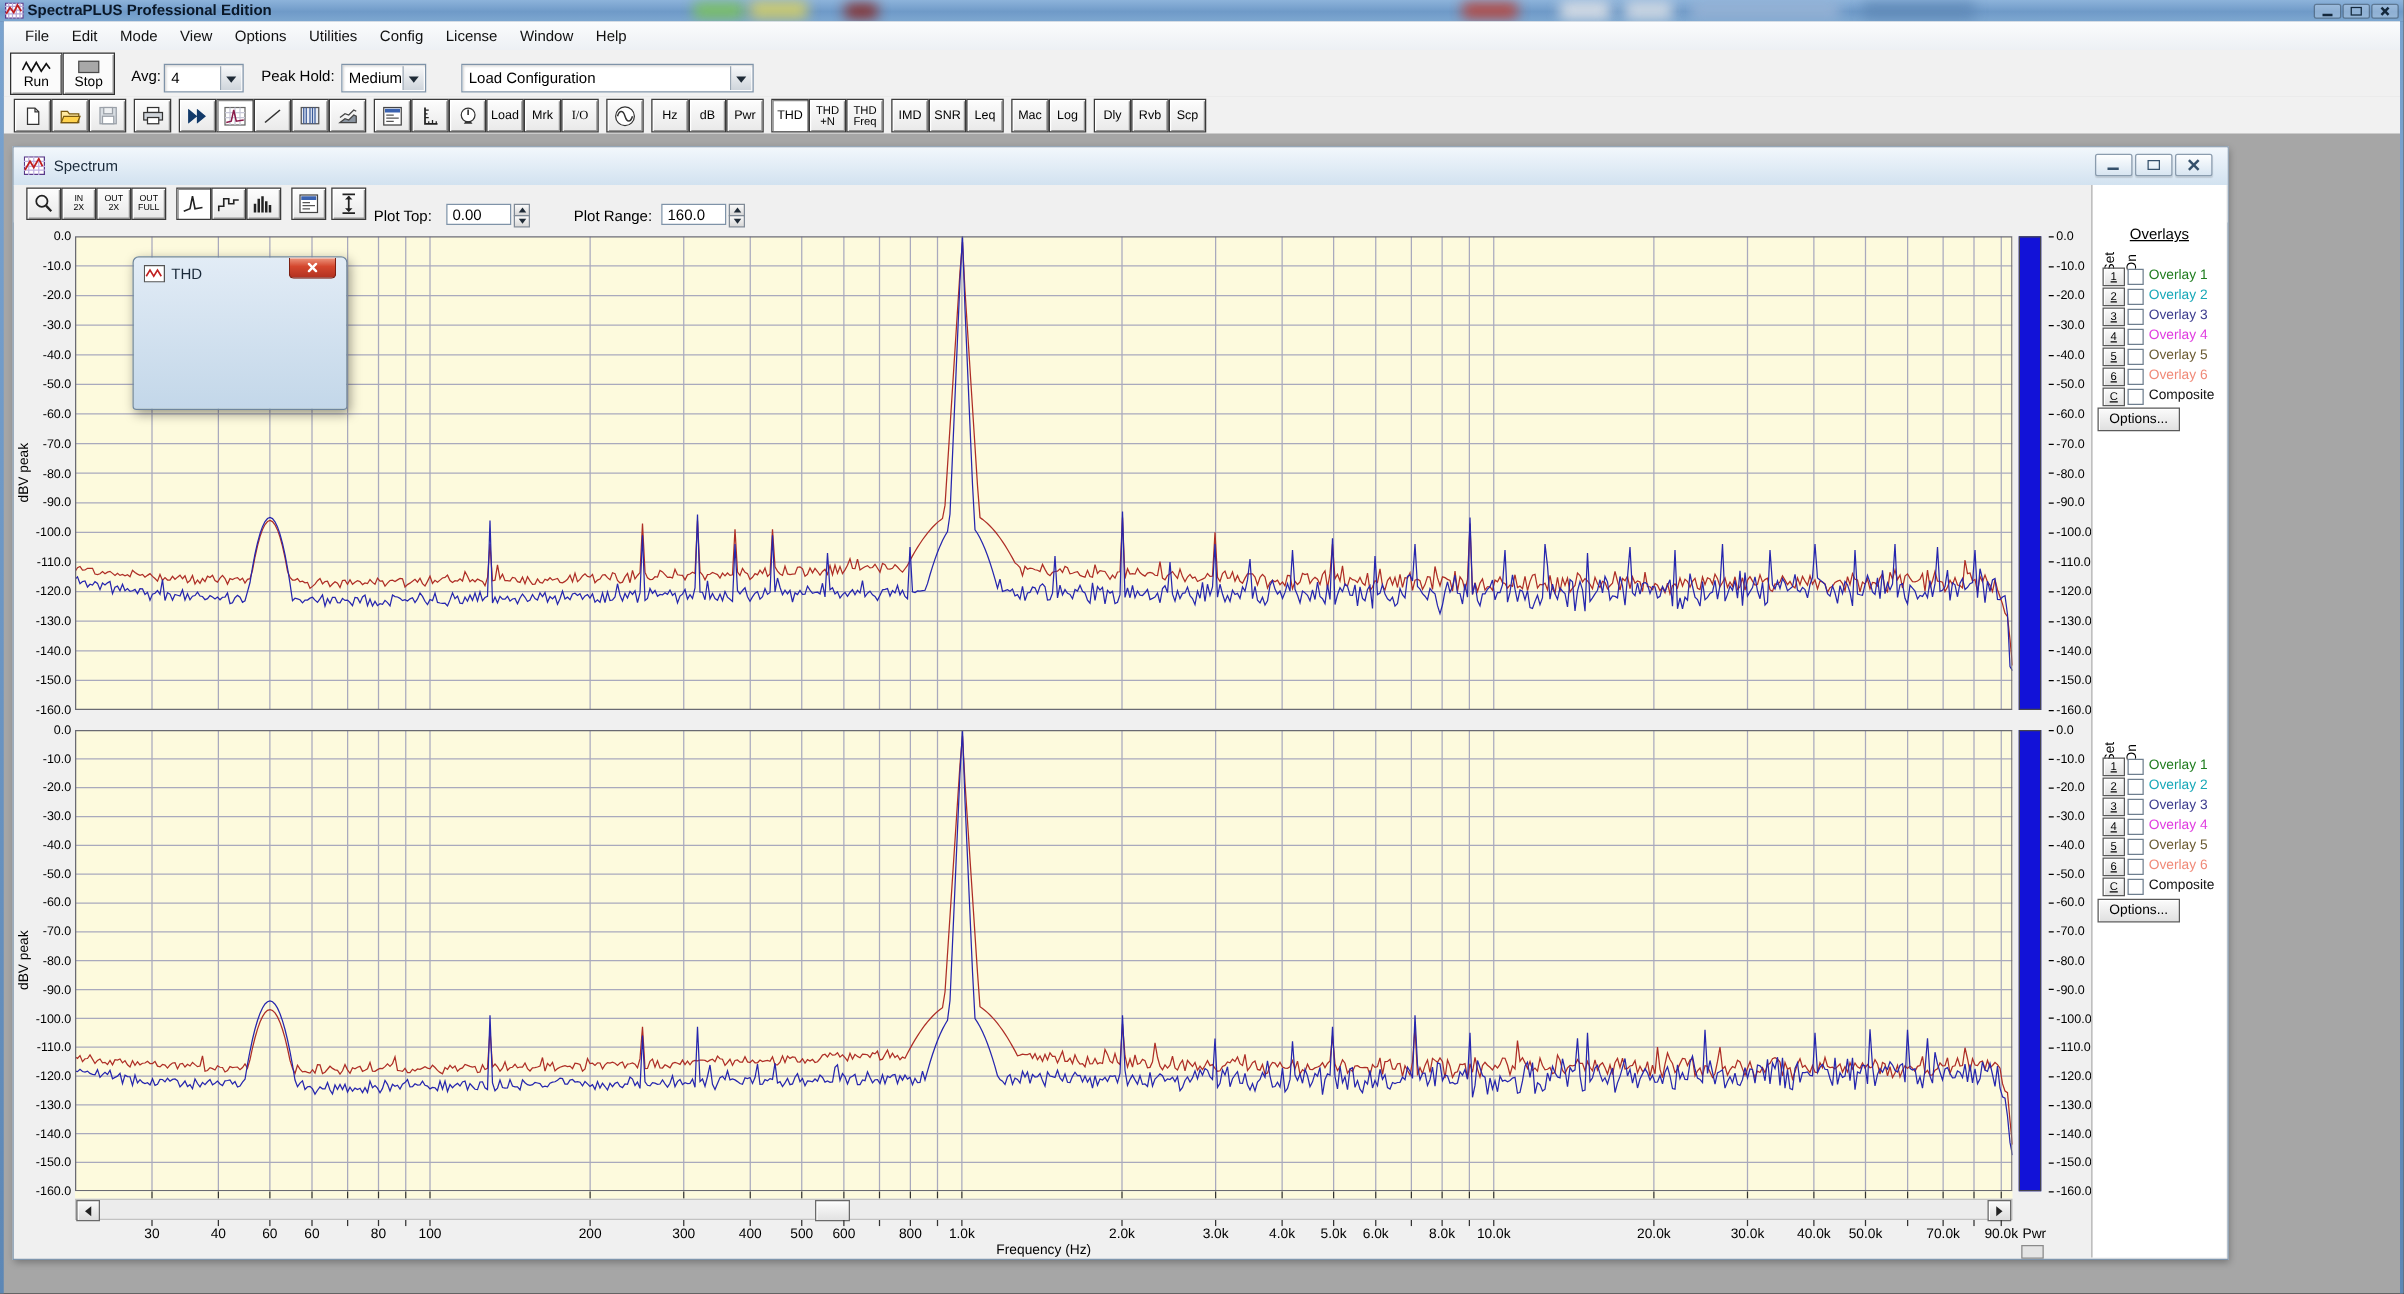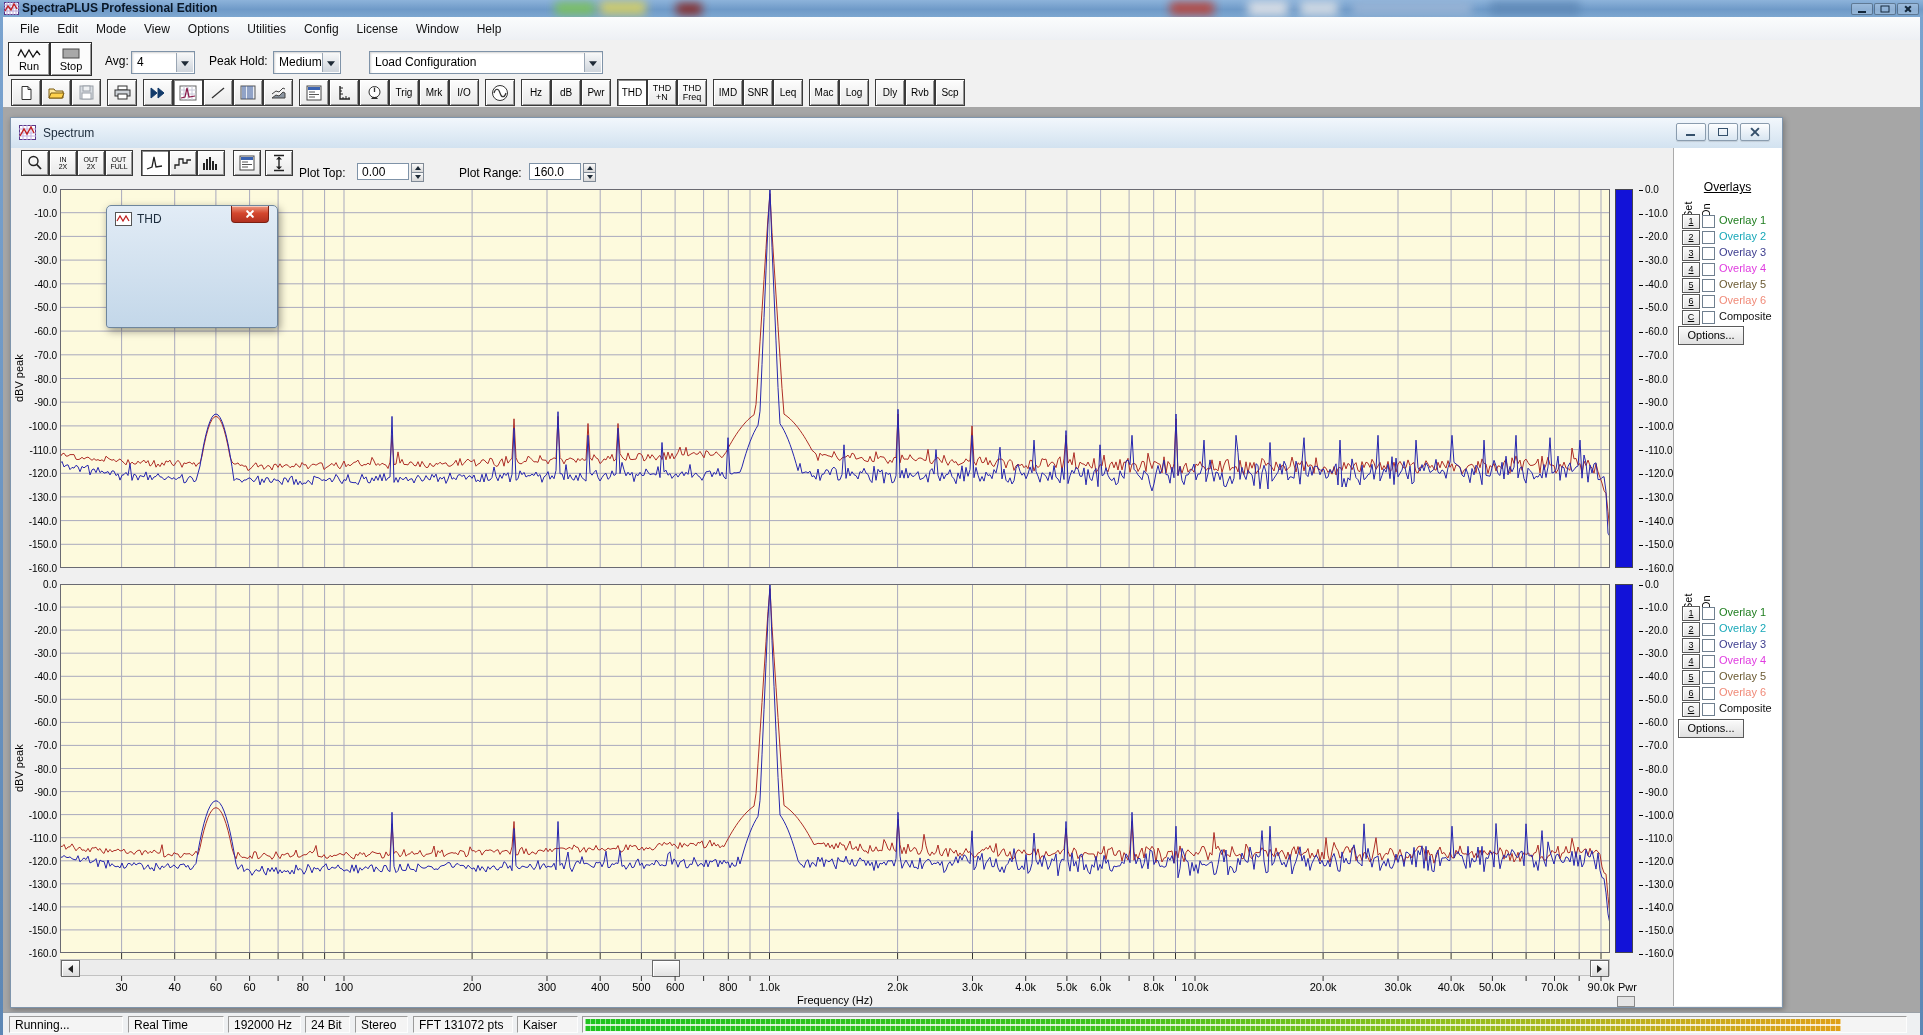--- a/index.html
+++ b/index.html
@@ -206,23 +206,23 @@
         </svg></div>
     <div class="ibtn" style="left:326px;"><svg width="15" height="16" viewBox="0 0 15 16">
           <path d="M3 1v13h10" fill="none" stroke="#222" stroke-width="1.4"></path>
           <path d="M3 3h3 M3 6h2 M3 9h3 M6 14v-2 M9 14v-3 M12 14v-2" stroke="#222"></path>
         </svg></div>
     <div class="ibtn" style="left:356px;"><svg width="15" height="16" viewBox="0 0 15 16">
           <circle cx="7.5" cy="7" r="5.5" fill="#fff" stroke="#333"></circle>
           <line x1="7.5" y1="7" x2="7.5" y2="2.5" stroke="#333" stroke-width="1.3"></line>
           <path d="M4 14h7l-1.5-2h-4z" fill="#333"></path>
         </svg></div>
-    <div class="ibtn" style="left:386px;"><span>Trig</span></div>
+    <div class="ibtn" style="left:386px;"><span>Load</span></div>
     <div class="ibtn" style="left:416px;"><span>Mrk</span></div>
-    <div class="ibtn" style="left:446px;"><span>I/O</span></div>
+    <div class="ibtn" style="left:446px;font-family:Liberation Serif, serif;"><span>I/O</span></div>
     <div class="ibtn" style="left:482px;"><svg width="18" height="18" viewBox="0 0 18 18">
           <circle cx="9" cy="9" r="7.5" fill="#fff" stroke="#333"></circle>
           <path d="M3 9c1.5-5 4.5-5 6 0s4.5 5 6 0" fill="none" stroke="#333" stroke-width="1.2"></path>
         </svg></div>
     <div class="ibtn" style="left:518px;"><span>Hz</span></div>
     <div class="ibtn" style="left:548px;justify-content:center;"><span>dB</span></div>
     <div class="ibtn" style="left:578px;"><span>Pwr</span></div>
     <div class="ibtn pressed" style="left:614px;"><span>THD</span></div>
     <div class="ibtn" style="left:644px;font-size:9px;"><span>THD
 +N</span></div>
@@ -692,26 +692,14 @@
       <rect x="0.5" y="0.5" width="16" height="13" fill="#fff" stroke="#555"></rect>
       <polyline points="2,9 5,4 8,9 11,4 14,9" fill="none" stroke="#c02020" stroke-width="1.3"></polyline>
     </svg>
     <span class="t">THD</span>
     <div id="thd-close">
       <div class="xbar" style="transform:translate(-50%,-50%) rotate(45deg);"></div>
       <div class="xbar" style="transform:translate(-50%,-50%) rotate(-45deg);"></div>
     </div>
   </div>
 
-  <div id="statusbar">
-    <span class="spanel" style="left:6px;width:114px;">Running...</span>
-    <span class="spanel" style="left:125px;width:96px;">Real Time</span>
-    <span class="spanel" style="left:225px;width:73px;">192000 Hz</span>
-    <span class="spanel" style="left:302px;width:45px;">24 Bit</span>
-    <span class="spanel" style="left:352px;width:53px;">Stereo</span>
-    <span class="spanel" style="left:410px;width:100px;">FFT 131072 pts</span>
-    <span class="spanel" style="left:514px;width:61px;">Kaiser</span>
-    <span class="spanel" style="left:579px;width:1325px;">
-        <span id="meter-fill"></span>
-      </span>
-  </div>
 
 </div>
 
 </body></html>

